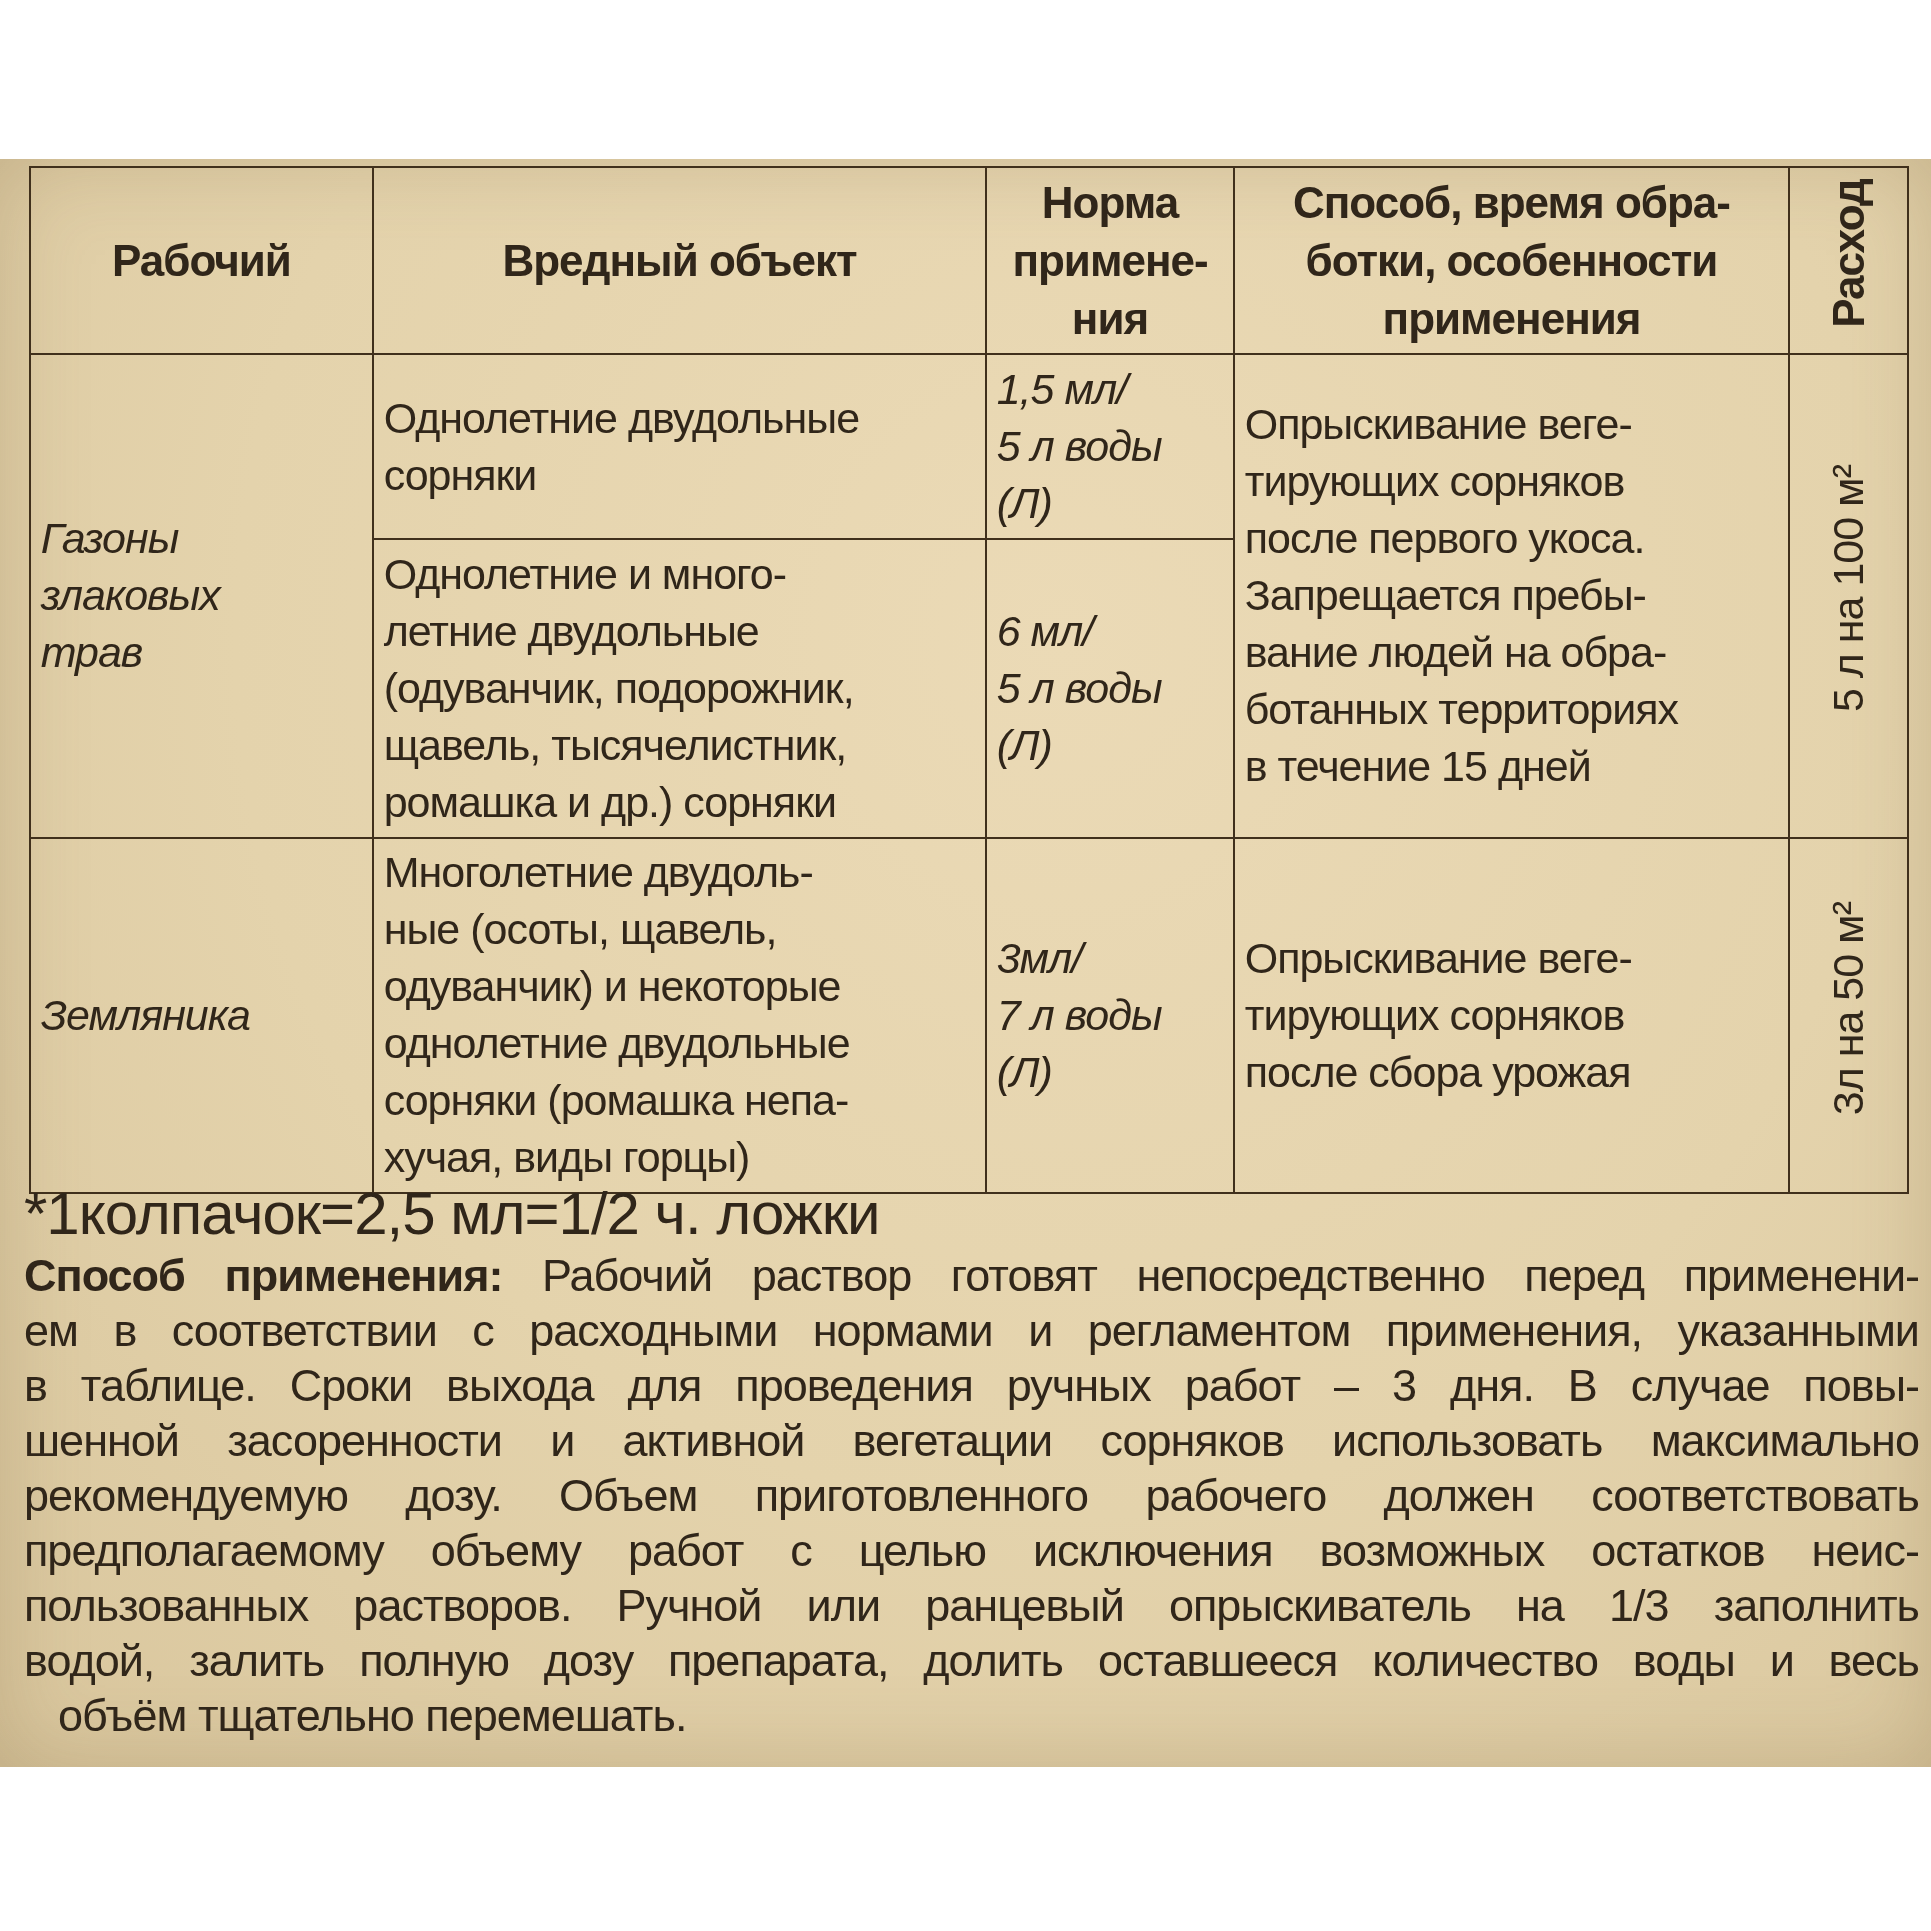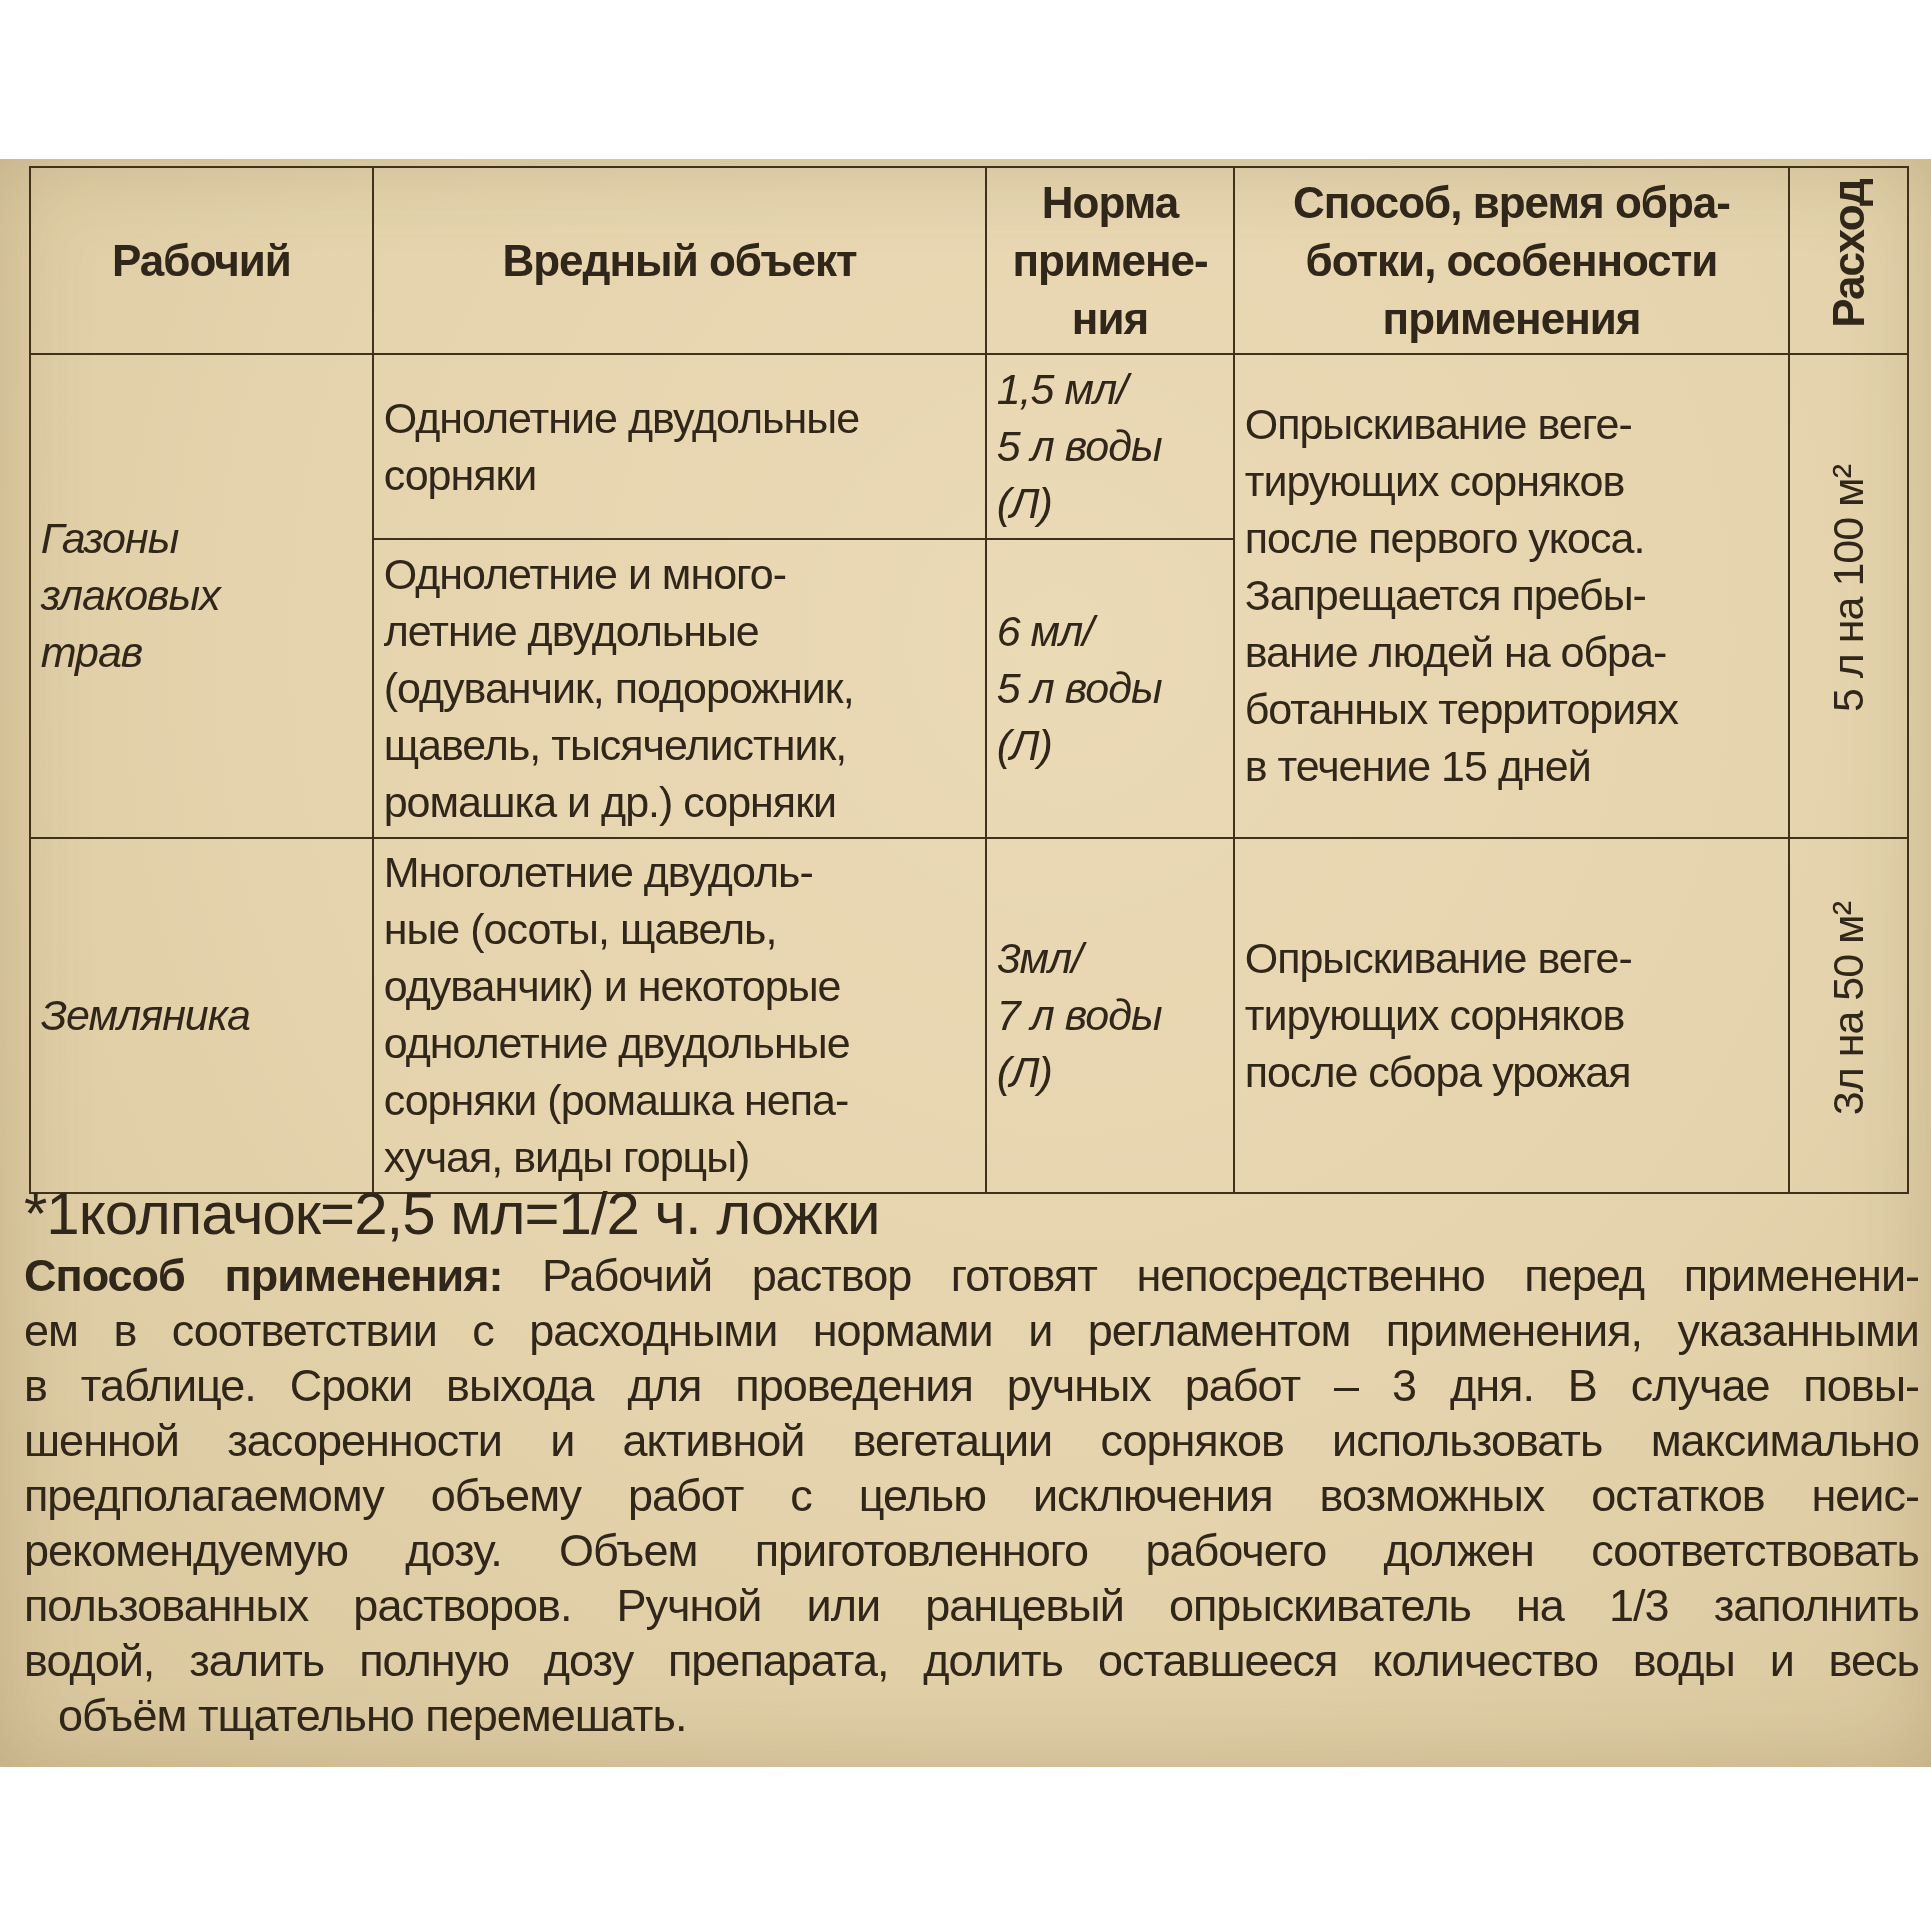--- a/index.html
+++ b/index.html
@@ -122,21 +122,21 @@
   </tbody>
     </table>
 
   <div class="footnote">*1колпачок=2,5 мл=1/2 ч. ложки</div>
 
   <div class="instructions">
     <div class="jline"><b>Способ применения:</b> <span>Рабочий раствор готовят непосредственно перед применени-</span></div>
     <div class="jline">ем в соответствии с расходными нормами и регламентом применения, указанными</div>
     <div class="jline">в таблице. Сроки выхода для проведения ручных работ – 3 дня. В случае повы-</div>
     <div class="jline">шенной засоренности и активной вегетации сорняков использовать максимально</div>
+    <div class="jline">рекомендуемую дозу. Объем приготовленного рабочего должен соответствовать</div>
     <div class="jline">предполагаемому объему работ с целью исключения возможных остатков неис-</div>
-    <div class="jline">рекомендуемую дозу. Объем приготовленного рабочего должен соответствовать</div>
     <div class="jline">пользованных растворов. Ручной или ранцевый опрыскиватель на 1/3 заполнить</div>
     <div class="jline">водой, залить полную дозу препарата, долить оставшееся количество воды и весь</div>
     <div class="jline last">объём тщательно перемешать.</div>
   </div>
 
 </div>
 
 
 </body></html>

